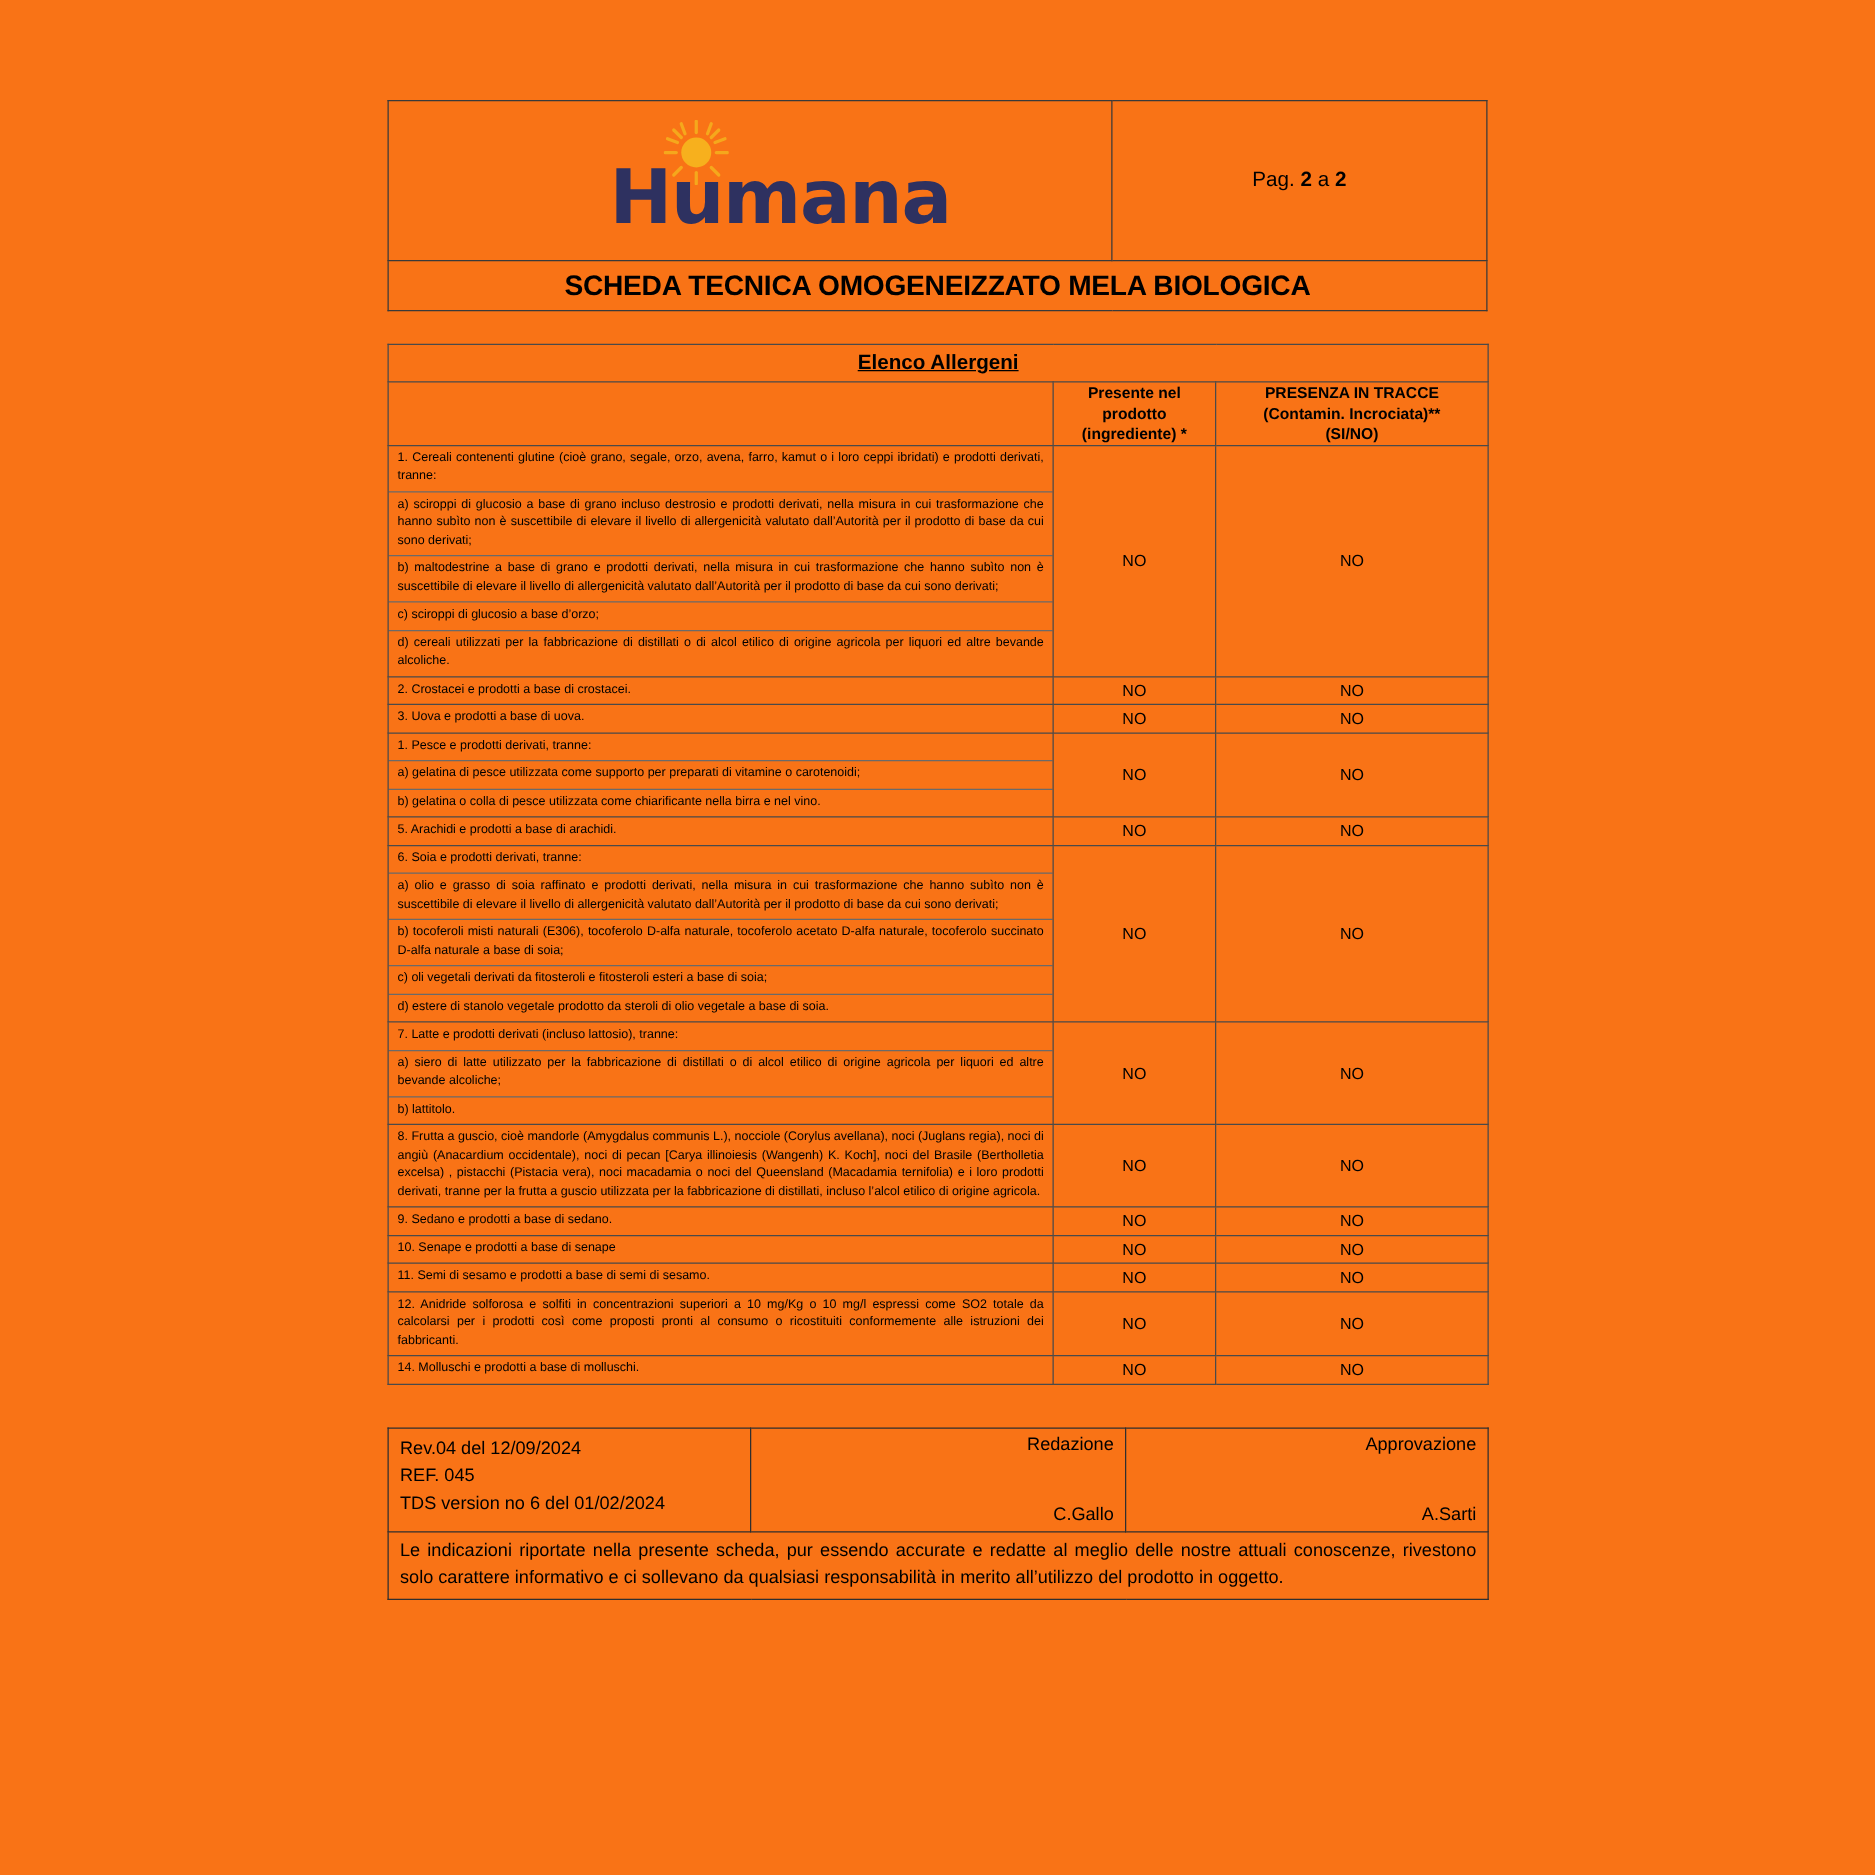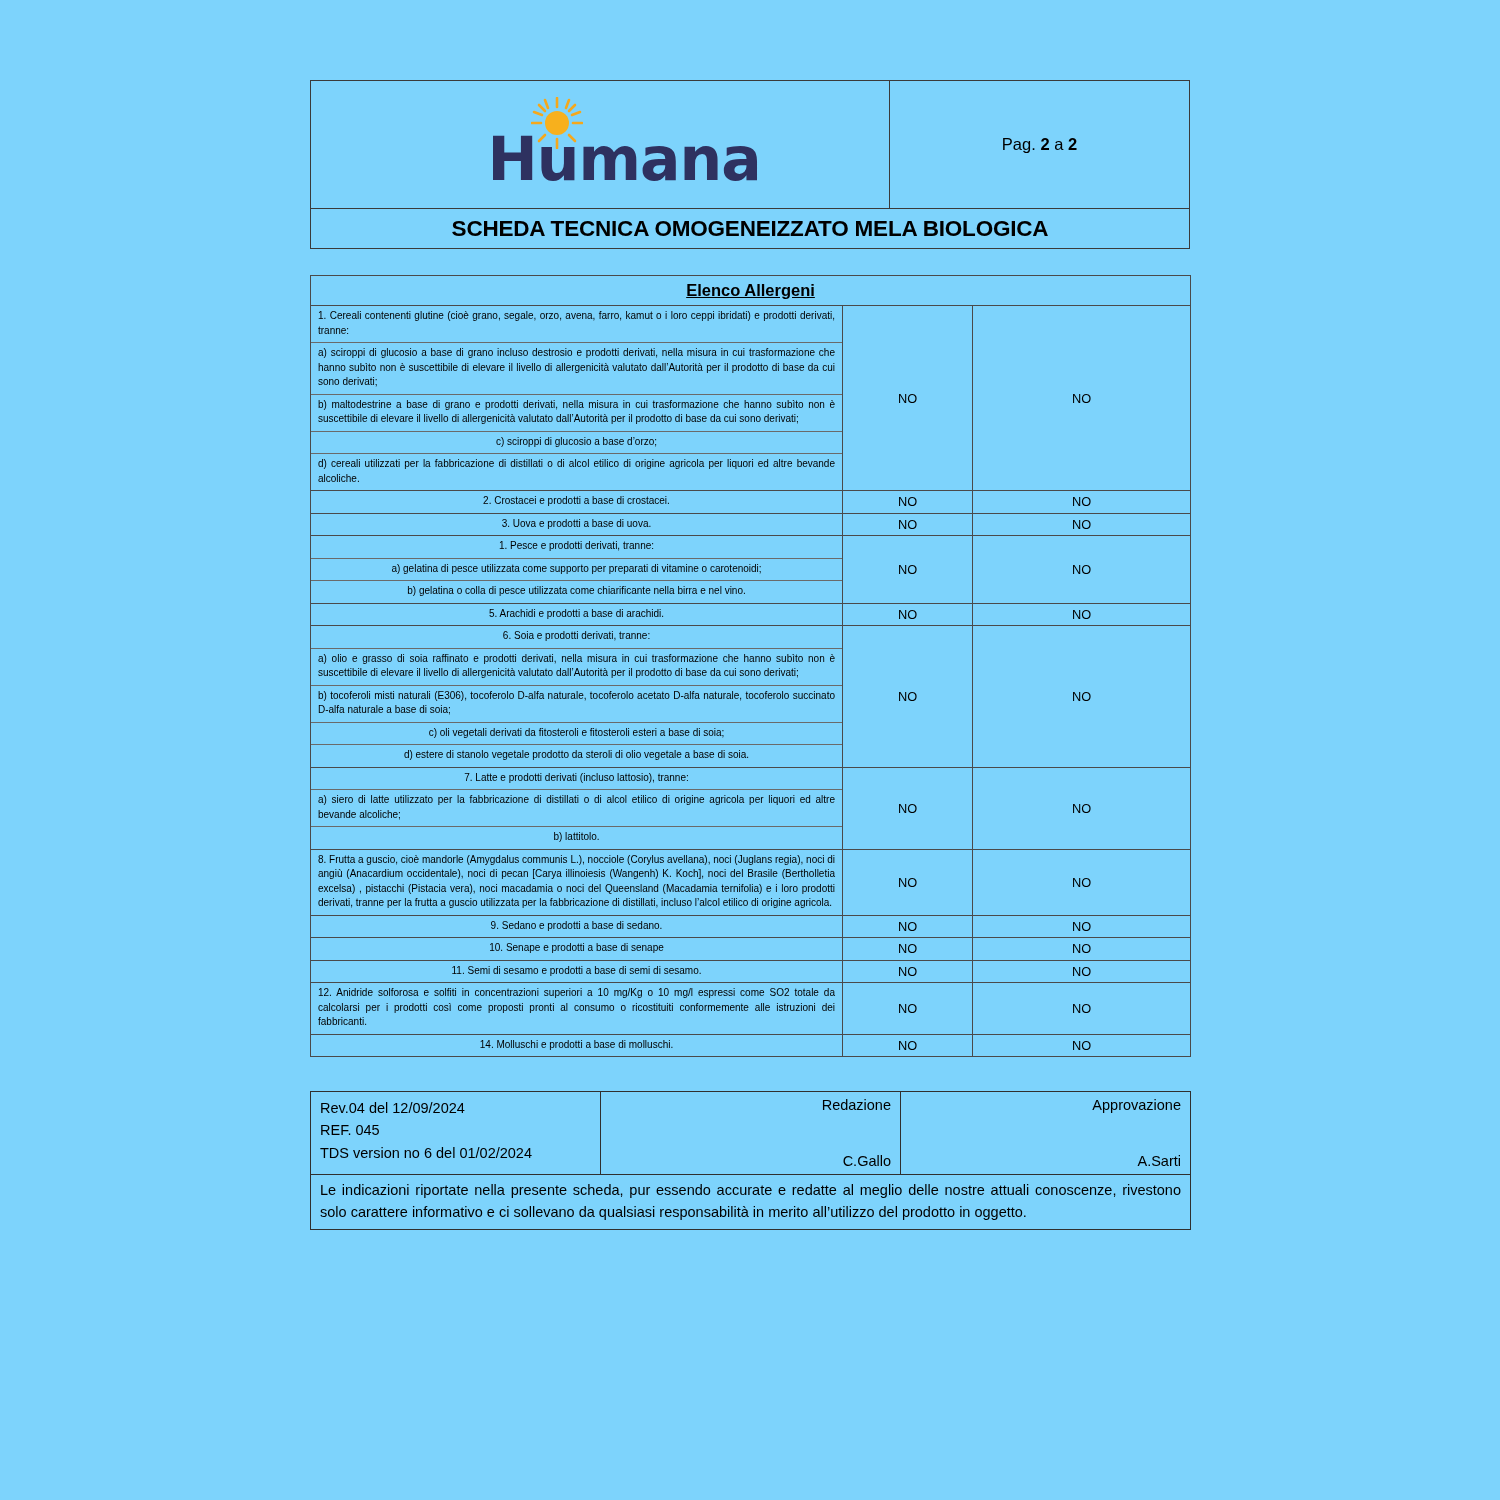--- a/index.html
+++ b/index.html
@@ -9,21 +9,21 @@
     width: 1500px;
     height: 1500px;
     background: #ffffff;
     font-family: "Liberation Sans", sans-serif;
     color: #000000;
   }
   .page {
     position: relative;
     width: 1500px;
     height: 1500px;
-    background: #7dd3fc;
+    background: #f97316;
     text-decoration: underline;
   }
   .sheet {
     position: absolute;
     left: 310px;
     top: 80px;
     width: 880px;
   }
 
   
@@ -108,21 +108,21 @@
   .desc-block {
     display: block;
     font-size: 10px;
     line-height: 1.45;
     text-align: justify;
     text-justify: inter-word;
     padding: 3px 7px 4px 7px;
     border-bottom: 1.2px solid #6a6a6a;
   }
   .desc-block:last-child { border-bottom: none; }
-  .desc-block.nojust { text-align: center; }
+  .desc-block.nojust { text-align: left; }
 
   .val-cell {
     text-align: center;
     font-size: 12.8px;
   }
 
   
   .footer-table {
     width: 100%;
     border-collapse: collapse;
@@ -196,20 +196,33 @@
     <table class="allergen-table">
       <colgroup>
         <col class="c-desc">
           <col class="c-prod">
           <col class="c-trace">
       </colgroup>
       <tbody>
         <tr>
           <td class="elenco-cell" colspan="3">Elenco Allergeni</td>
         </tr>
+        <tr>
+          <td>&nbsp;</td>
+          <td class="colhead">
+            <div>Presente nel</div>
+            <div>prodotto</div>
+            <div>(ingrediente) *</div>
+          </td>
+          <td class="colhead">
+            <div>PRESENZA IN TRACCE</div>
+            <div>(Contamin. Incrociata)**</div>
+            <div>(SI/NO)</div>
+          </td>
+        </tr>
 
       <tr>
             <td class="desc-cell">
               <div class="desc-block">1. Cereali contenenti glutine (cioè grano, segale, orzo, avena, farro, kamut o i loro ceppi ibridati) e prodotti derivati, tranne:</div>
               <div class="desc-block">a) sciroppi di glucosio a base di grano incluso destrosio e prodotti derivati, nella misura in cui trasformazione che hanno subìto non è suscettibile di elevare il livello di allergenicità valutato dall’Autorità per  il prodotto di base da cui sono derivati;</div>
               <div class="desc-block">b) maltodestrine a base di grano e prodotti derivati, nella misura  in cui trasformazione che hanno subìto non è suscettibile di elevare il livello di allergenicità valutato dall’Autorità per  il prodotto di base da cui sono derivati;</div>
               <div class="desc-block nojust">c) sciroppi di glucosio a base d’orzo;</div>
               <div class="desc-block">d) cereali utilizzati per la fabbricazione di distillati o di alcol etilico di origine agricola per liquori ed altre bevande alcoliche.</div>
             </td>
             <td class="val-cell">NO</td>

